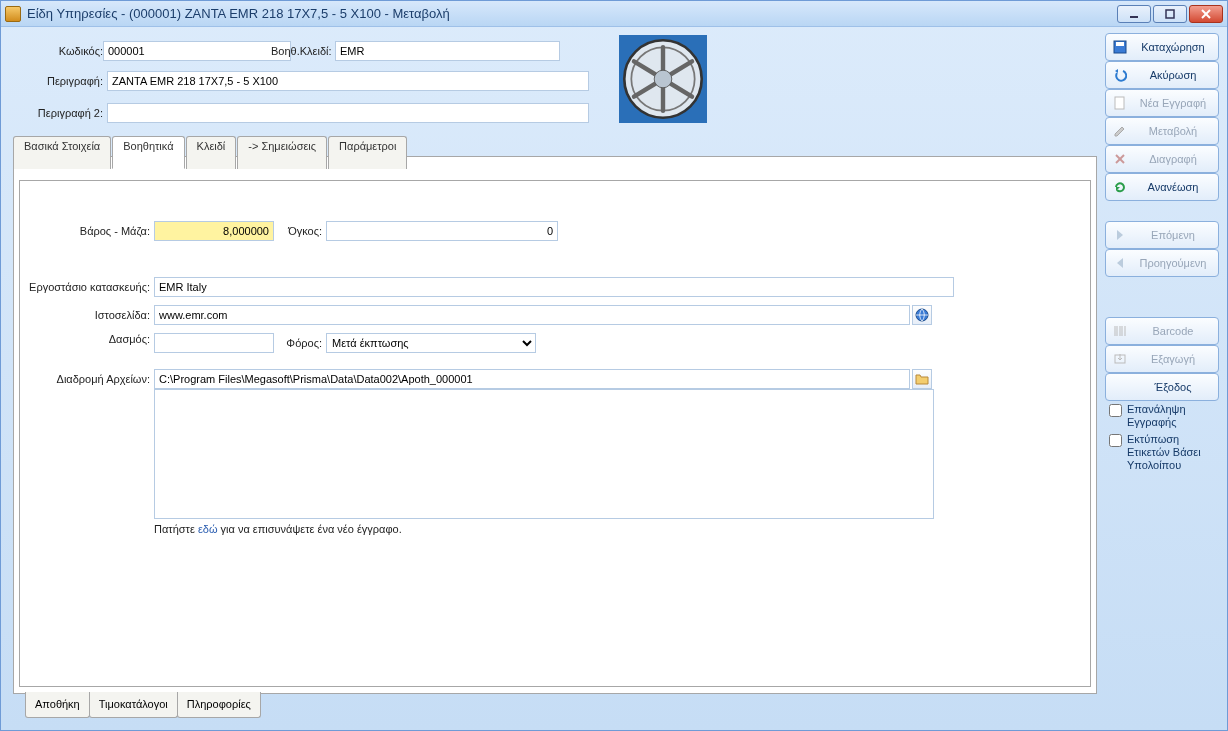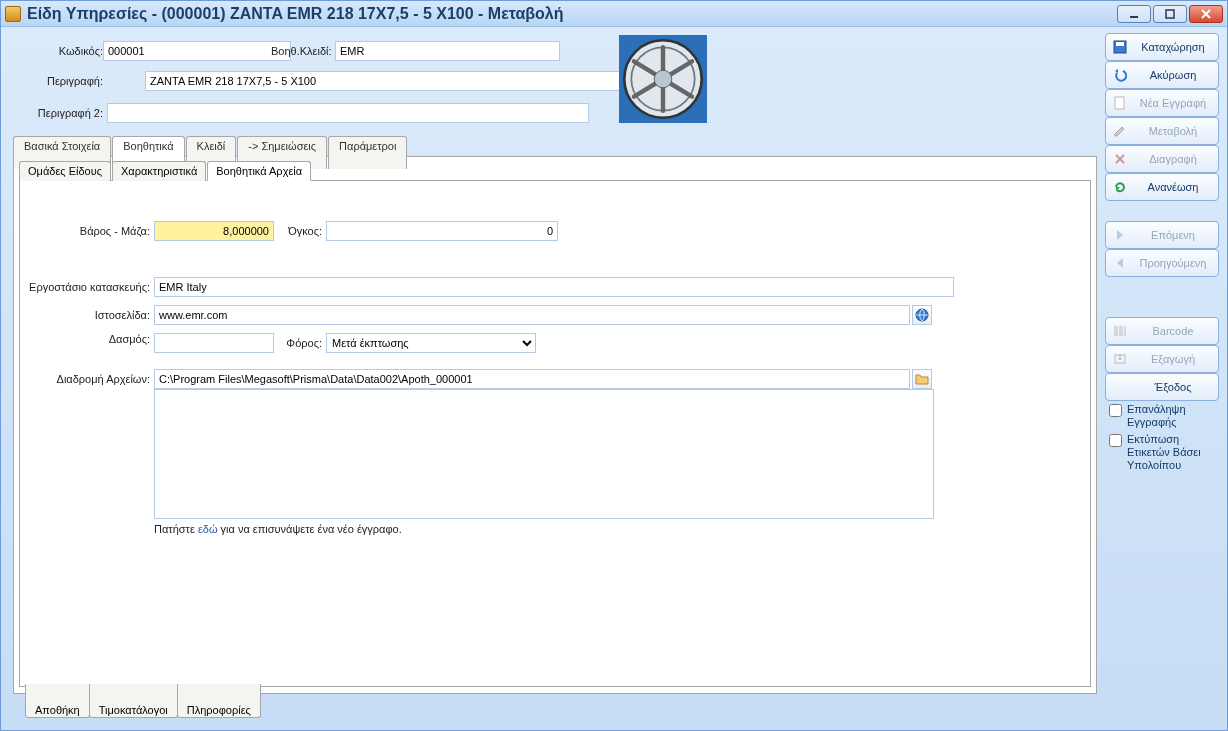--- a/index.html
+++ b/index.html
@@ -29,22 +29,22 @@
   .titlebar .app-icon {
     width: 16px; height: 16px;
     margin-right: 6px;
     background: linear-gradient(#f6c96a,#d28d1d);
     border: 1px solid #9a6a12;
     border-radius: 2px;
   }
   .titlebar .title {
     flex: 1;
     color: #1c3e6b;
-    font-weight: bold;
-    font-size: 16px;
+    font-weight: normal;
+    font-size: 13px;
   }
   .titlebar .win-controls { display: flex; gap: 2px; }
   .win-btn {
     width: 34px; height: 18px;
     border: 1px solid #5a80b7;
     border-radius: 3px;
     background: linear-gradient(#e9f1fc,#cde1f7);
     display: flex; align-items: center; justify-content: center;
     cursor: pointer;
   }
@@ -183,22 +183,22 @@
     color: #222;
   }
   .attach-hint .link { color: #2a5db0; text-decoration: none; cursor: pointer; }
   .bottom-tabs {
     position: absolute;
     left: 14px; bottom: 2px;
     display: flex;
     gap: 0;
   }
   .btab {
-    height: 34px;
-    padding: 20px 9px 0 9px;
+    height: 26px;
+    padding: 6px 9px 0 9px;
     border: 1px solid #a7a7a7;
     background: #f4f4f0;
     margin-right: -1px;
     border-radius: 0 0 3px 3px;
     border-top: none;
     font-size: 11px;
     cursor: pointer;
   }
   .side-panel {
     position: absolute;
@@ -266,21 +266,21 @@
 
   <div class="content-wrap">
 
     <div class="header-fields">
       <div class="lbl" style="left:0;top:14px;width:92px">Κωδικός:</div>
       <input class="inp" style="left: 92px; top: 10px; width: 188px;" value="000001">
       <div class="lbl" style="left:260px;top:14px;width:60px">Βοηθ.Κλειδί:</div>
       <input class="inp" style="left: 324px; top: 10px; width: 225px;" value="EMR">
 
       <div class="lbl" style="left:0;top:44px;width:92px">Περιγραφή:</div>
-      <input class="inp" style="left: 96px; top: 40px; width: 482px; margin-left: 38px;" value="ZANTA EMR 218 17X7,5 - 5 X100">
+      <input class="inp" style="left: 96px; top: 40px; width: 482px;" value="ZANTA EMR 218 17X7,5 - 5 X100">
 
       <div class="lbl" style="left:0;top:76px;width:92px">Περιγραφή 2:</div>
       <input class="inp" style="left: 96px; top: 72px; width: 482px;" value="">
 
       <div class="img-preview">
         <svg class="wheel-svg" viewBox="0 0 100 100">
           <rect x="0" y="0" width="100" height="100" fill="#2a6fb8"></rect>
           <circle cx="50" cy="50" r="44" fill="#dfe7ef" stroke="#333" stroke-width="3"></circle>
           <circle cx="50" cy="50" r="36" fill="none" stroke="#777" stroke-width="2"></circle>
           <g stroke="#666" stroke-width="5" stroke-linecap="round">
@@ -298,25 +298,20 @@
 
     <div class="tabstrip">
       <div class="tab">Βασικά Στοιχεία</div>
       <div class="tab active">Βοηθητικά</div>
       <div class="tab">Κλειδί</div>
       <div class="tab">-&gt; Σημειώσεις</div>
       <div class="tab">Παράμετροι</div>
     </div>
 
     <div class="tab-panel">
-      <div class="subtabstrip">
-        <div class="subtab">Ομάδες Είδους</div>
-        <div class="subtab">Χαρακτηριστικά</div>
-        <div class="subtab active">Βοηθητικά Αρχεία</div>
-      </div>
       <div class="subpanel">
         <div class="form-area">
           <div class="flbl" style="left:20px;top:44px;width:110px">Βάρος - Μάζα:</div>
           <input class="finp highlight num" style="left: 134px; top: 40px; width: 120px;" readonly="" value="8,000000">
           <div class="flbl" style="left:262px;top:44px;width:40px">Όγκος:</div>
           <input class="finp num" style="left: 306px; top: 40px; width: 232px;" value="0">
 
           <div class="flbl" style="left:0px;top:100px;width:130px">Εργοστάσιο κατασκευής:</div>
           <input class="finp" style="left: 134px; top: 96px; width: 800px;" value="EMR Italy">
 

